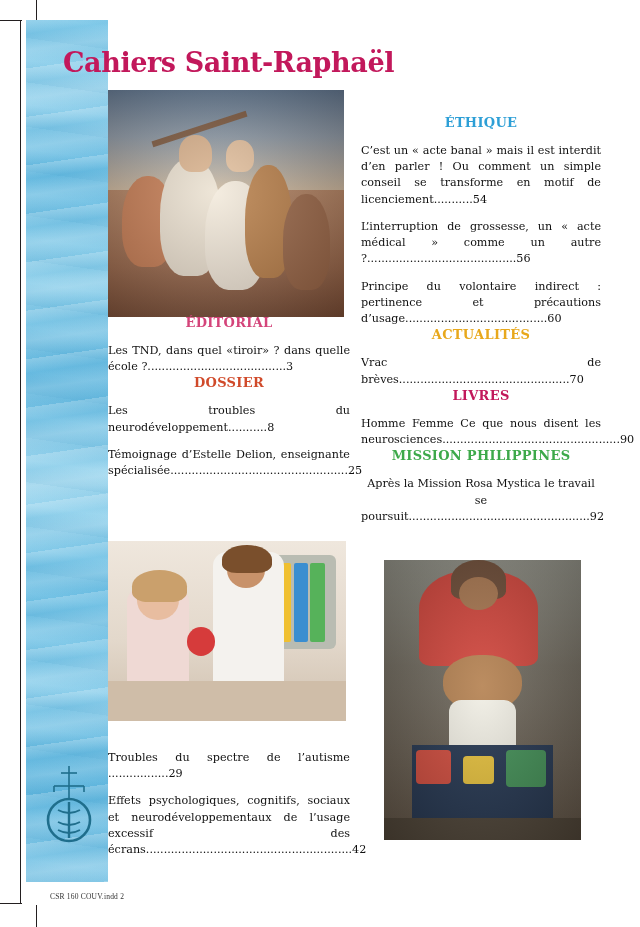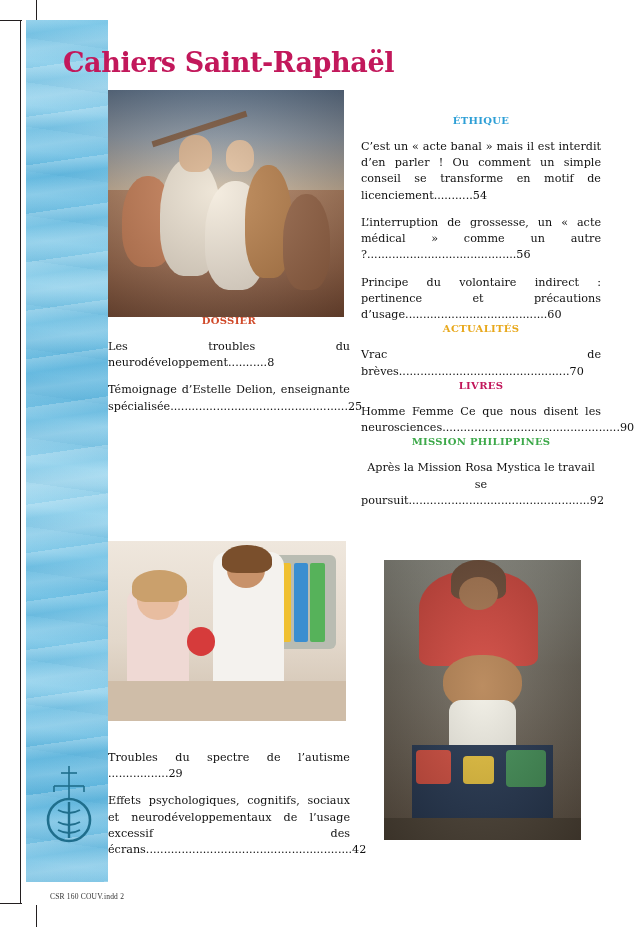--- a/index.html
+++ b/index.html
@@ -154,21 +154,21 @@
     position: absolute;
     left: 253px;
     top: 95px;
     width: 240px;
   }
 
   h2.sec {
     margin: 0;
     font-family: "DejaVu Serif", serif;
     font-weight: bold;
-    font-size: 10px;
+    font-size: 13px;
     letter-spacing: 0.3px;
   }
   .sec-center { text-align: center; }
   .sec-editorial { color: #d4447a; }
   .sec-dossier   { color: #d04a2a; }
   .sec-ethique   { color: #2d9fd6; }
   .sec-actualites{ color: #e8a81c; }
   .sec-livres    { color: #c2185b; }
   .sec-mission   { color: #3da94a; }
 
@@ -287,20 +287,22 @@
       <div class="ph-el" style="left:33%;top:50%;width:34%;height:22%;background:#f2f0e6;border-radius:12px;"></div>
       <div class="ph-el" style="left:14%;top:66%;width:72%;height:30%;background:#20334f;"></div>
       <div class="ph-el" style="left:16%;top:68%;width:18%;height:12%;background:#d24a3c;border-radius:4px;"></div>
       <div class="ph-el" style="left:40%;top:70%;width:16%;height:10%;background:#e8c23a;border-radius:4px;"></div>
       <div class="ph-el" style="left:62%;top:68%;width:20%;height:13%;background:#3f8f55;border-radius:4px;"></div>
       <div class="ph-el" style="left:0;top:92%;width:100%;height:8%;background:#4b4236;"></div>
       <div style="position:absolute;left:0;top:0;width:100%;height:100%;background:radial-gradient(ellipse at 50% 45%, rgba(255,255,255,0.10) 0%, rgba(20,15,10,0.30) 100%);"></div>
     </div>
 
     <div class="col-left">
+      <h2 class="sec sec-center sec-editorial">ÉDITORIAL</h2>
+      <p class="entry sp-after-head">Les TND,  dans quel «tiroir»  ? dans quelle école ?.......................................3</p>
 
       <h2 class="sec sec-center sec-dossier gap-lg">DOSSIER</h2>
       <p class="entry sp-after-head">Les troubles du neurodéveloppement...........8</p>
       <p class="entry">Témoignage d’Estelle Delion, enseignante spécialisée..................................................25</p>
     </div>
 
     <div class="col-left-lower">
       <p class="entry">Troubles du spectre de l’autisme .................29</p>
       <p class="entry">Effets psychologiques, cognitifs, sociaux et neurodéveloppementaux  de l’usage excessif des écrans..........................................................42</p>
     </div>

